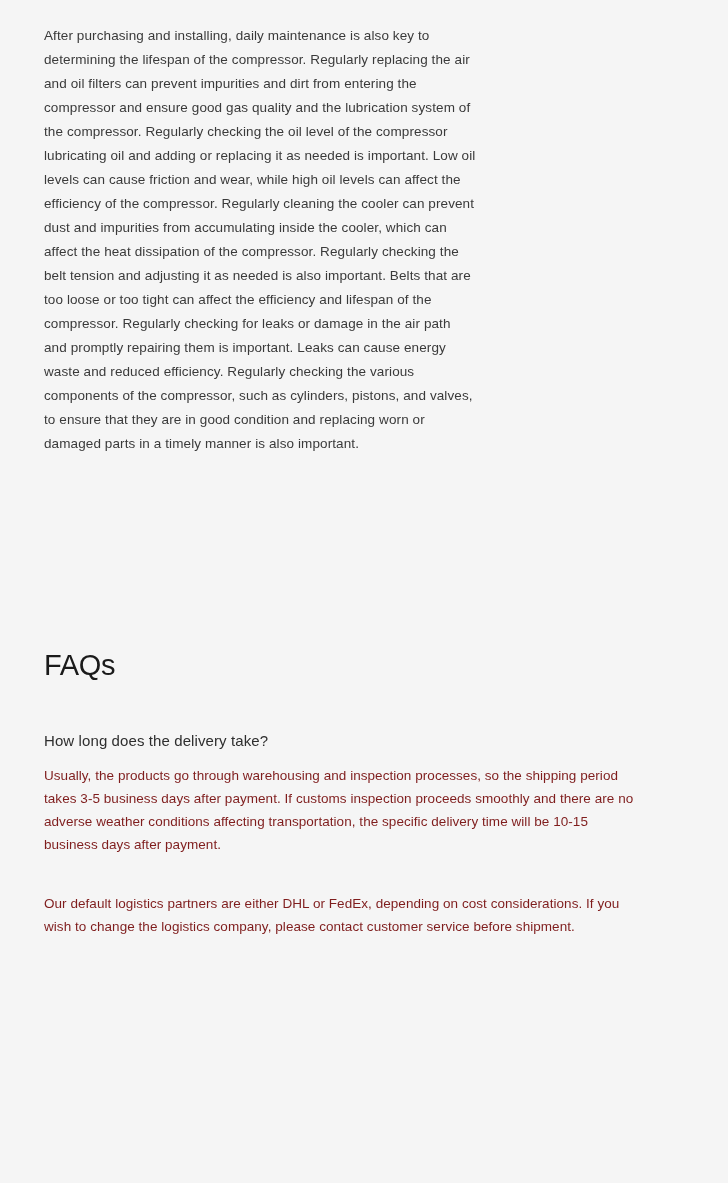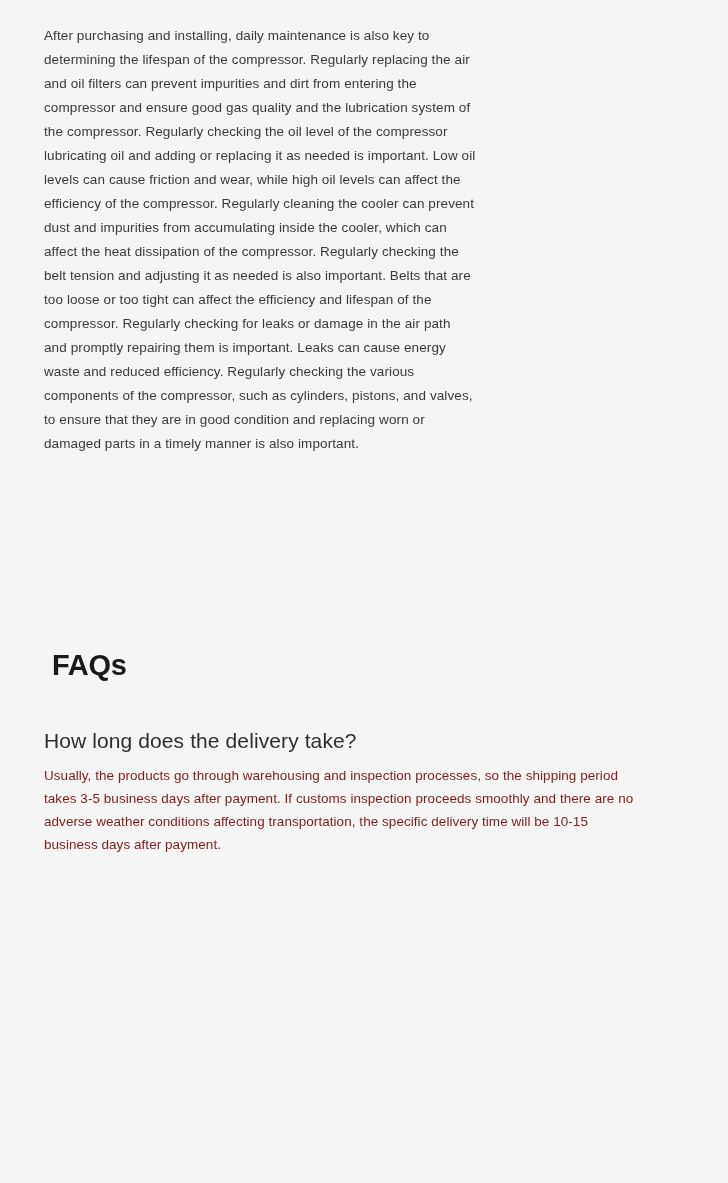--- a/index.html
+++ b/index.html
@@ -34,36 +34,36 @@
     text-align: left;
     letter-spacing: 0.1px;
   }
   
   .spacer {
     height: 192px;
   }
   .faq-heading {
     font-size: 29px;
     line-height: 34px;
-    font-weight: bold;
+    font-weight: normal;
     color: #1a1a1a;
-    margin: 0 0 46px 8px;
+    margin: 0 0 46px 0;
     letter-spacing: -0.3px;
   }
   .faq-list {
     width: 600px;
   }
   .faq-item {
     margin-bottom: 36px;
   }
   .faq-item:last-child {
     margin-bottom: 0;
   }
   .faq-question {
-    font-size: 21px;
+    font-size: 15px;
     line-height: 26px;
     color: #2e2e2e;
     margin: 0 0 10px 0;
     font-weight: normal;
     letter-spacing: 0.1px;
   }
   .faq-answer {
     font-size: 13.5px;
     line-height: 23px;
     color: #7f1d1d;
@@ -90,19 +90,20 @@
 
     <div class="faq-list">
 
       <div class="faq-item">
         <h3 class="faq-question">How long does the delivery take?</h3>
         <p class="faq-answer">Usually, the products go through warehousing and inspection processes, so the shipping period takes 3-5 business days after payment. If customs inspection proceeds smoothly and there are no adverse weather conditions affecting transportation, the specific delivery time will be 10-15 business days after payment.</p>
       </div>
 
 
       <div class="faq-item">
+        <p class="faq-answer">Our default logistics partners are either DHL or FedEx, depending on cost considerations. If you wish to change the logistics company, please contact customer service before shipment.</p>
       </div>
 
     </div>
   </section>
 
   <div class="bottom-pad"></div>
 </div>
 
 </body></html>

